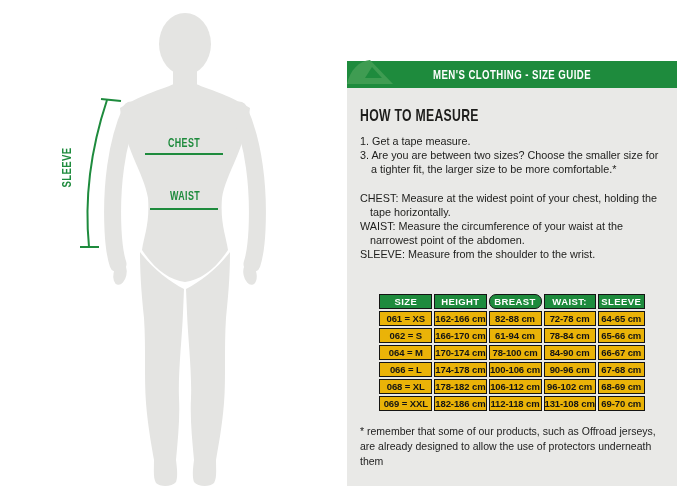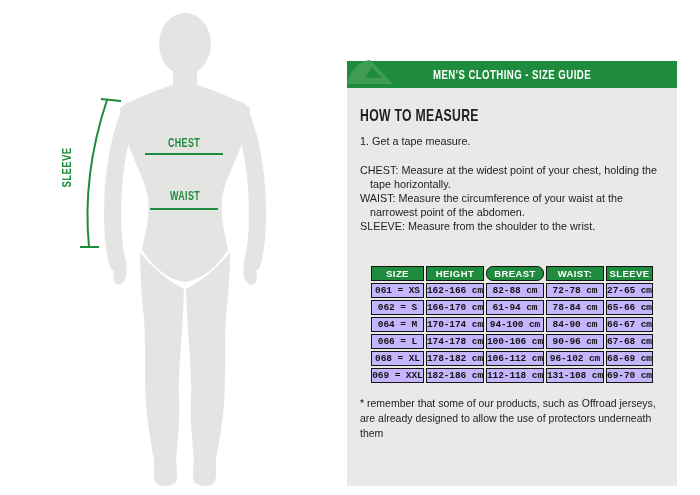--- a/index.html
+++ b/index.html
@@ -31,21 +31,21 @@
          transform:scaleX(.72);transform-origin:left center;white-space:nowrap;}
   .steps{margin-top:8px;font-size:10.8px;line-height:14px;}
   .step{padding-left:11px;text-indent:-11px;}
   .defs{margin-top:15px;font-size:10.8px;line-height:14px;}
   .def{padding-left:10px;text-indent:-10px;}
 
   table.size{border-collapse:separate;border-spacing:2px;margin:31px auto 0;}
   table.size th,table.size td{border:1px solid #141414;text-align:center;font-weight:bold;
         font-size:9.5px;line-height:9px;padding:2px 0;white-space:nowrap;letter-spacing:-.1px;}
   table.size th{background:#1e8b3d;color:#fff;letter-spacing:.4px;}
-  table.size td{background:#c4b5fd;color:#141414;font-family:Liberation Mono, monospace;}
+  table.size td{background:#eab308;color:#141414;}
   table.size th:nth-child(1){width:51px;}
   table.size th:nth-child(2){width:50px;}
   table.size th:nth-child(3){width:51px;border-radius:7px;}
   table.size th:nth-child(4){width:50px;}
   table.size th:nth-child(5){width:45px;}
 
   .footnote{margin-top:11px;font-size:10.5px;line-height:15px;color:#222;}
 </style>
 </head>
 <body>
@@ -101,20 +101,21 @@
         <path d="M19,21 L26,10 L36,21 Z" fill="#1e8b3d"></path>
       </svg>
       <div class="bar-title">MEN'S CLOTHING - SIZE GUIDE</div>
     </div>
 
     <div class="content">
       <div class="howto">HOW TO MEASURE</div>
 
       <div class="steps">
         <div class="step">1. Get a tape measure.</div>
+        <div class="step">3. Are you are between two sizes? Choose the smaller size for a tighter fit, the larger size to be more comfortable.*</div>
       </div>
 
       <div class="defs">
         <div class="def">CHEST: Measure at the widest point of your chest, holding the tape horizontally.</div>
         <div class="def">WAIST: Measure the circumference of your waist at the narrowest point of the abdomen.</div>
         <div class="def">SLEEVE: Measure from the shoulder to the wrist.</div>
       </div>
 
       <table class="size">
           <thead>
@@ -125,33 +126,33 @@
               <th>WAIST:</th>
               <th>SLEEVE</th>
             </tr>
           </thead>
           <tbody>
             <tr>
               <td>061 = XS</td>
               <td>162-166 cm</td>
               <td>82-88 cm</td>
               <td>72-78 cm</td>
-              <td>27-65 cm</td>
+              <td>64-65 cm</td>
             </tr>
             <tr>
               <td>062 = S</td>
               <td>166-170 cm</td>
               <td>61-94 cm</td>
               <td>78-84 cm</td>
               <td>65-66 cm</td>
             </tr>
             <tr>
               <td>064 = M</td>
               <td>170-174 cm</td>
-              <td>94-100 cm</td>
+              <td>78-100 cm</td>
               <td>84-90 cm</td>
               <td>66-67 cm</td>
             </tr>
             <tr>
               <td>066 = L</td>
               <td>174-178 cm</td>
               <td>100-106 cm</td>
               <td>90-96 cm</td>
               <td>67-68 cm</td>
             </tr>

